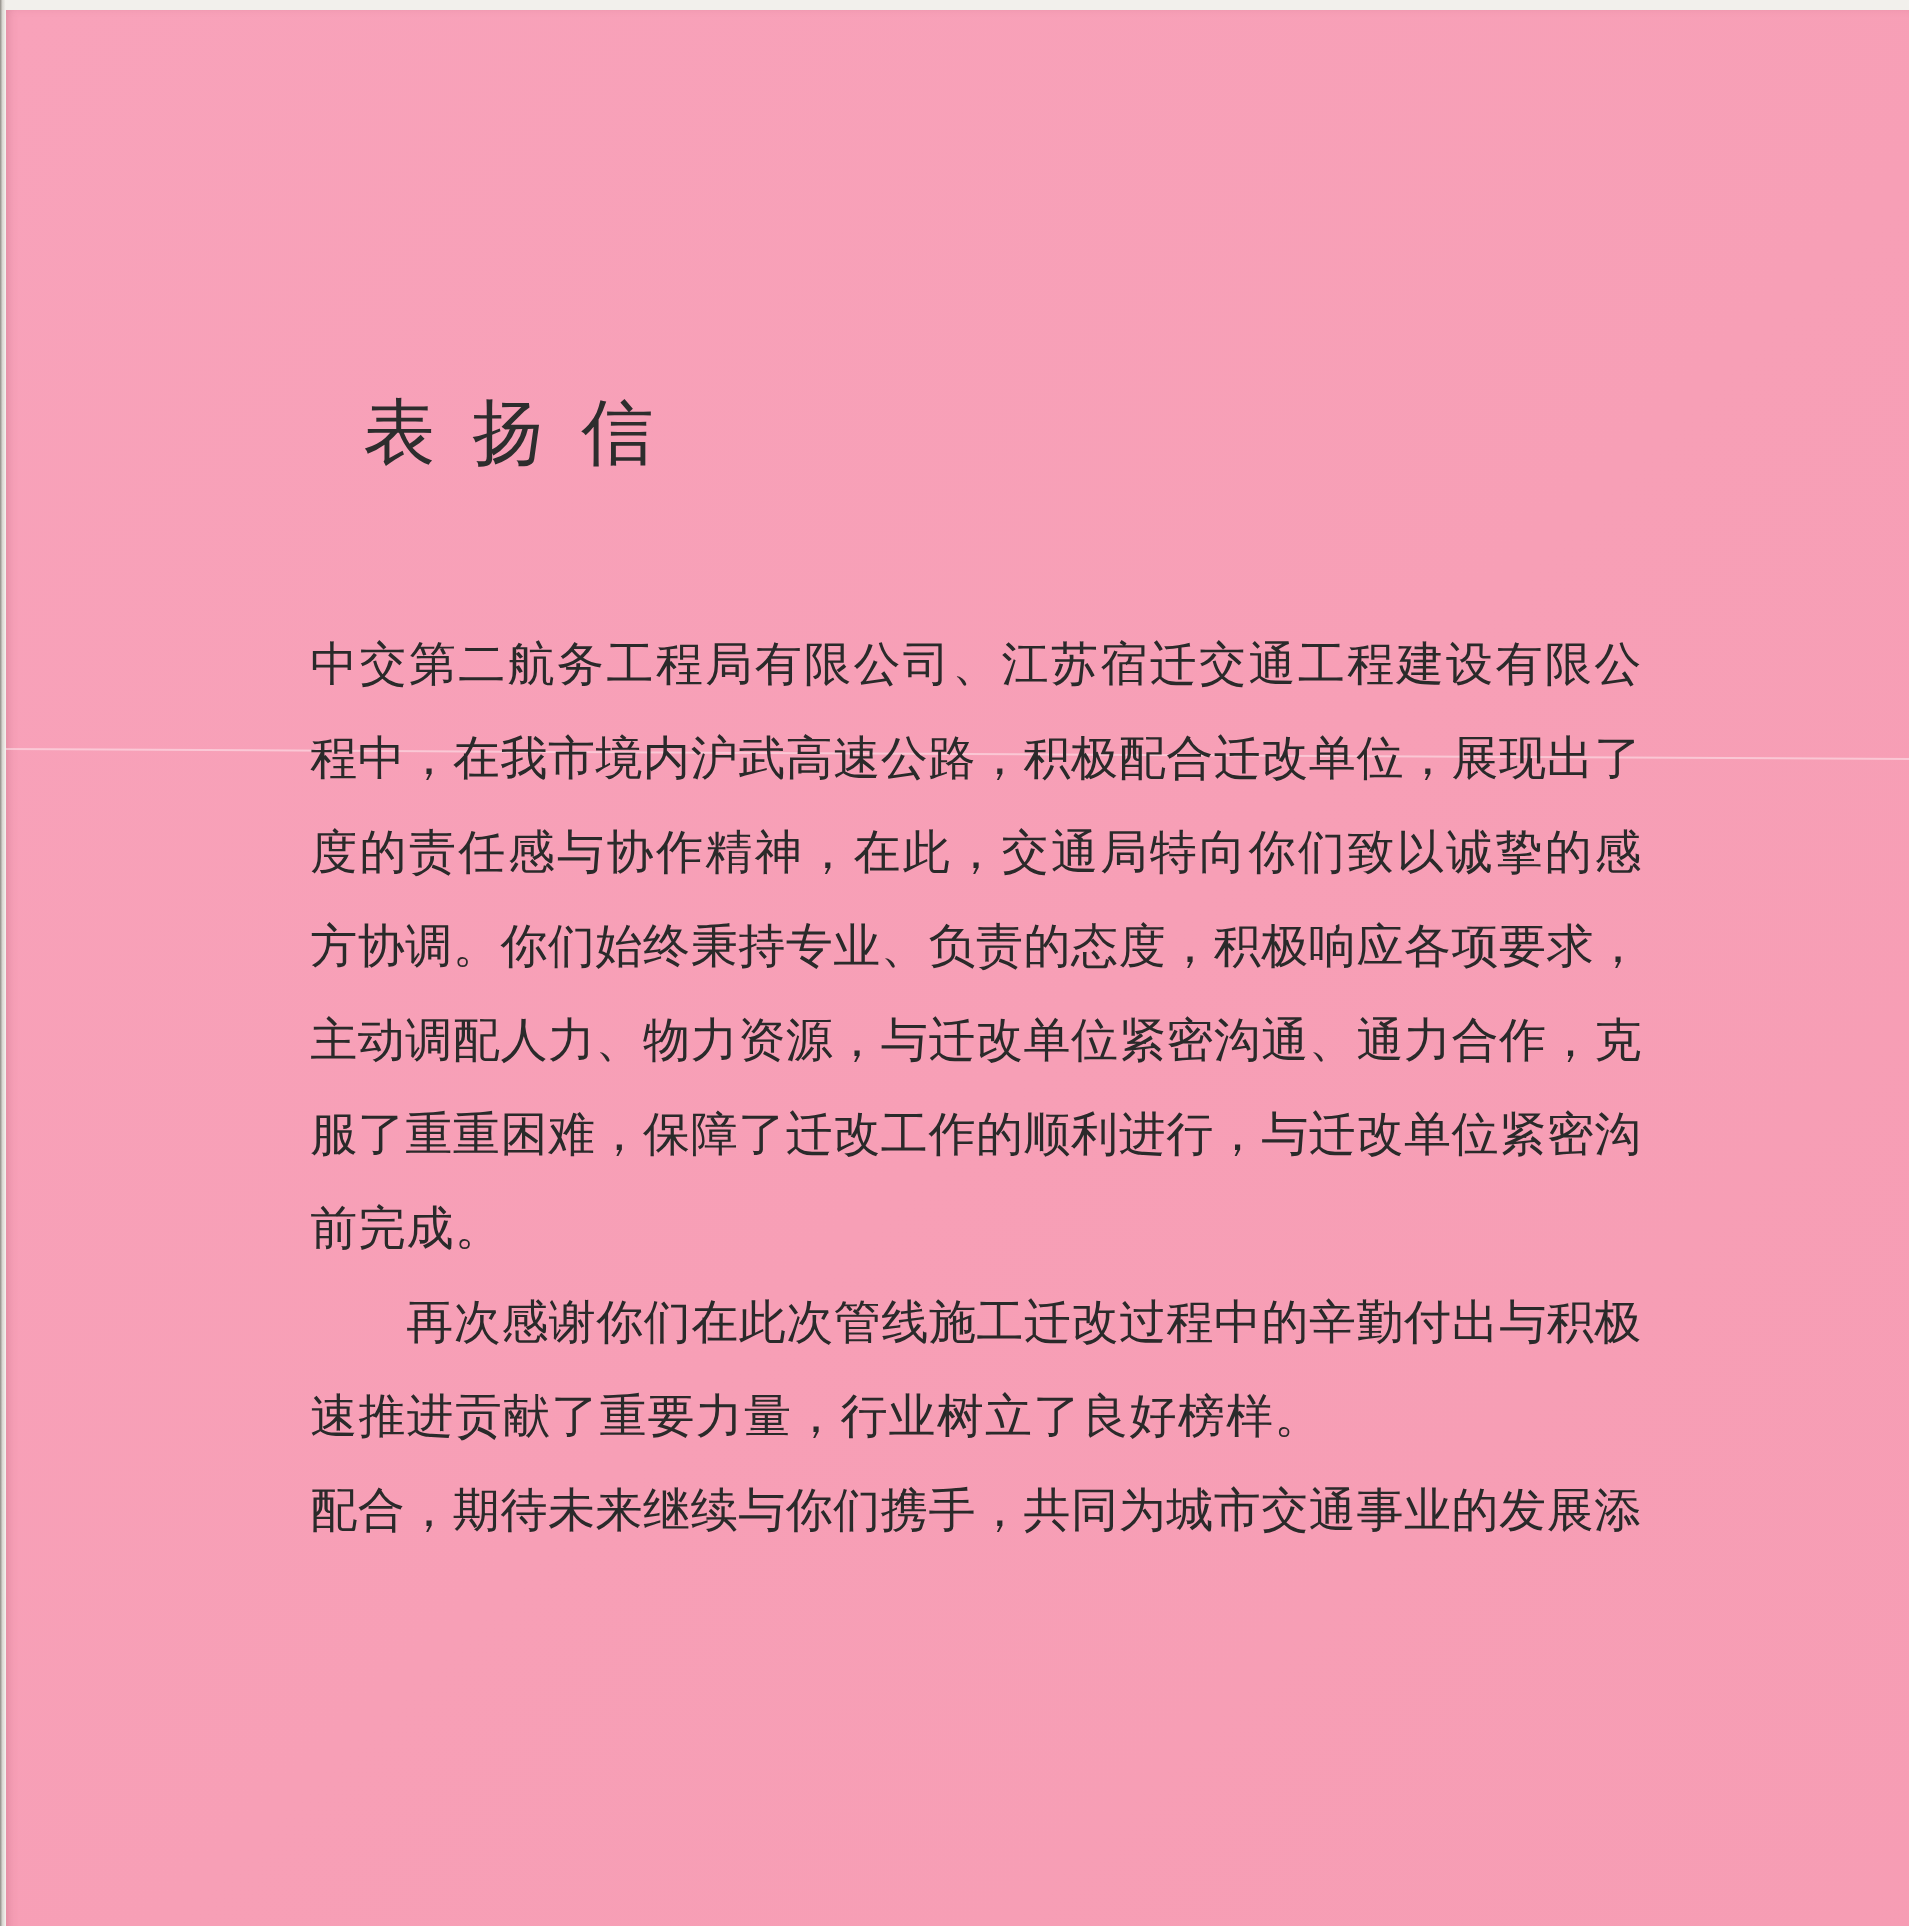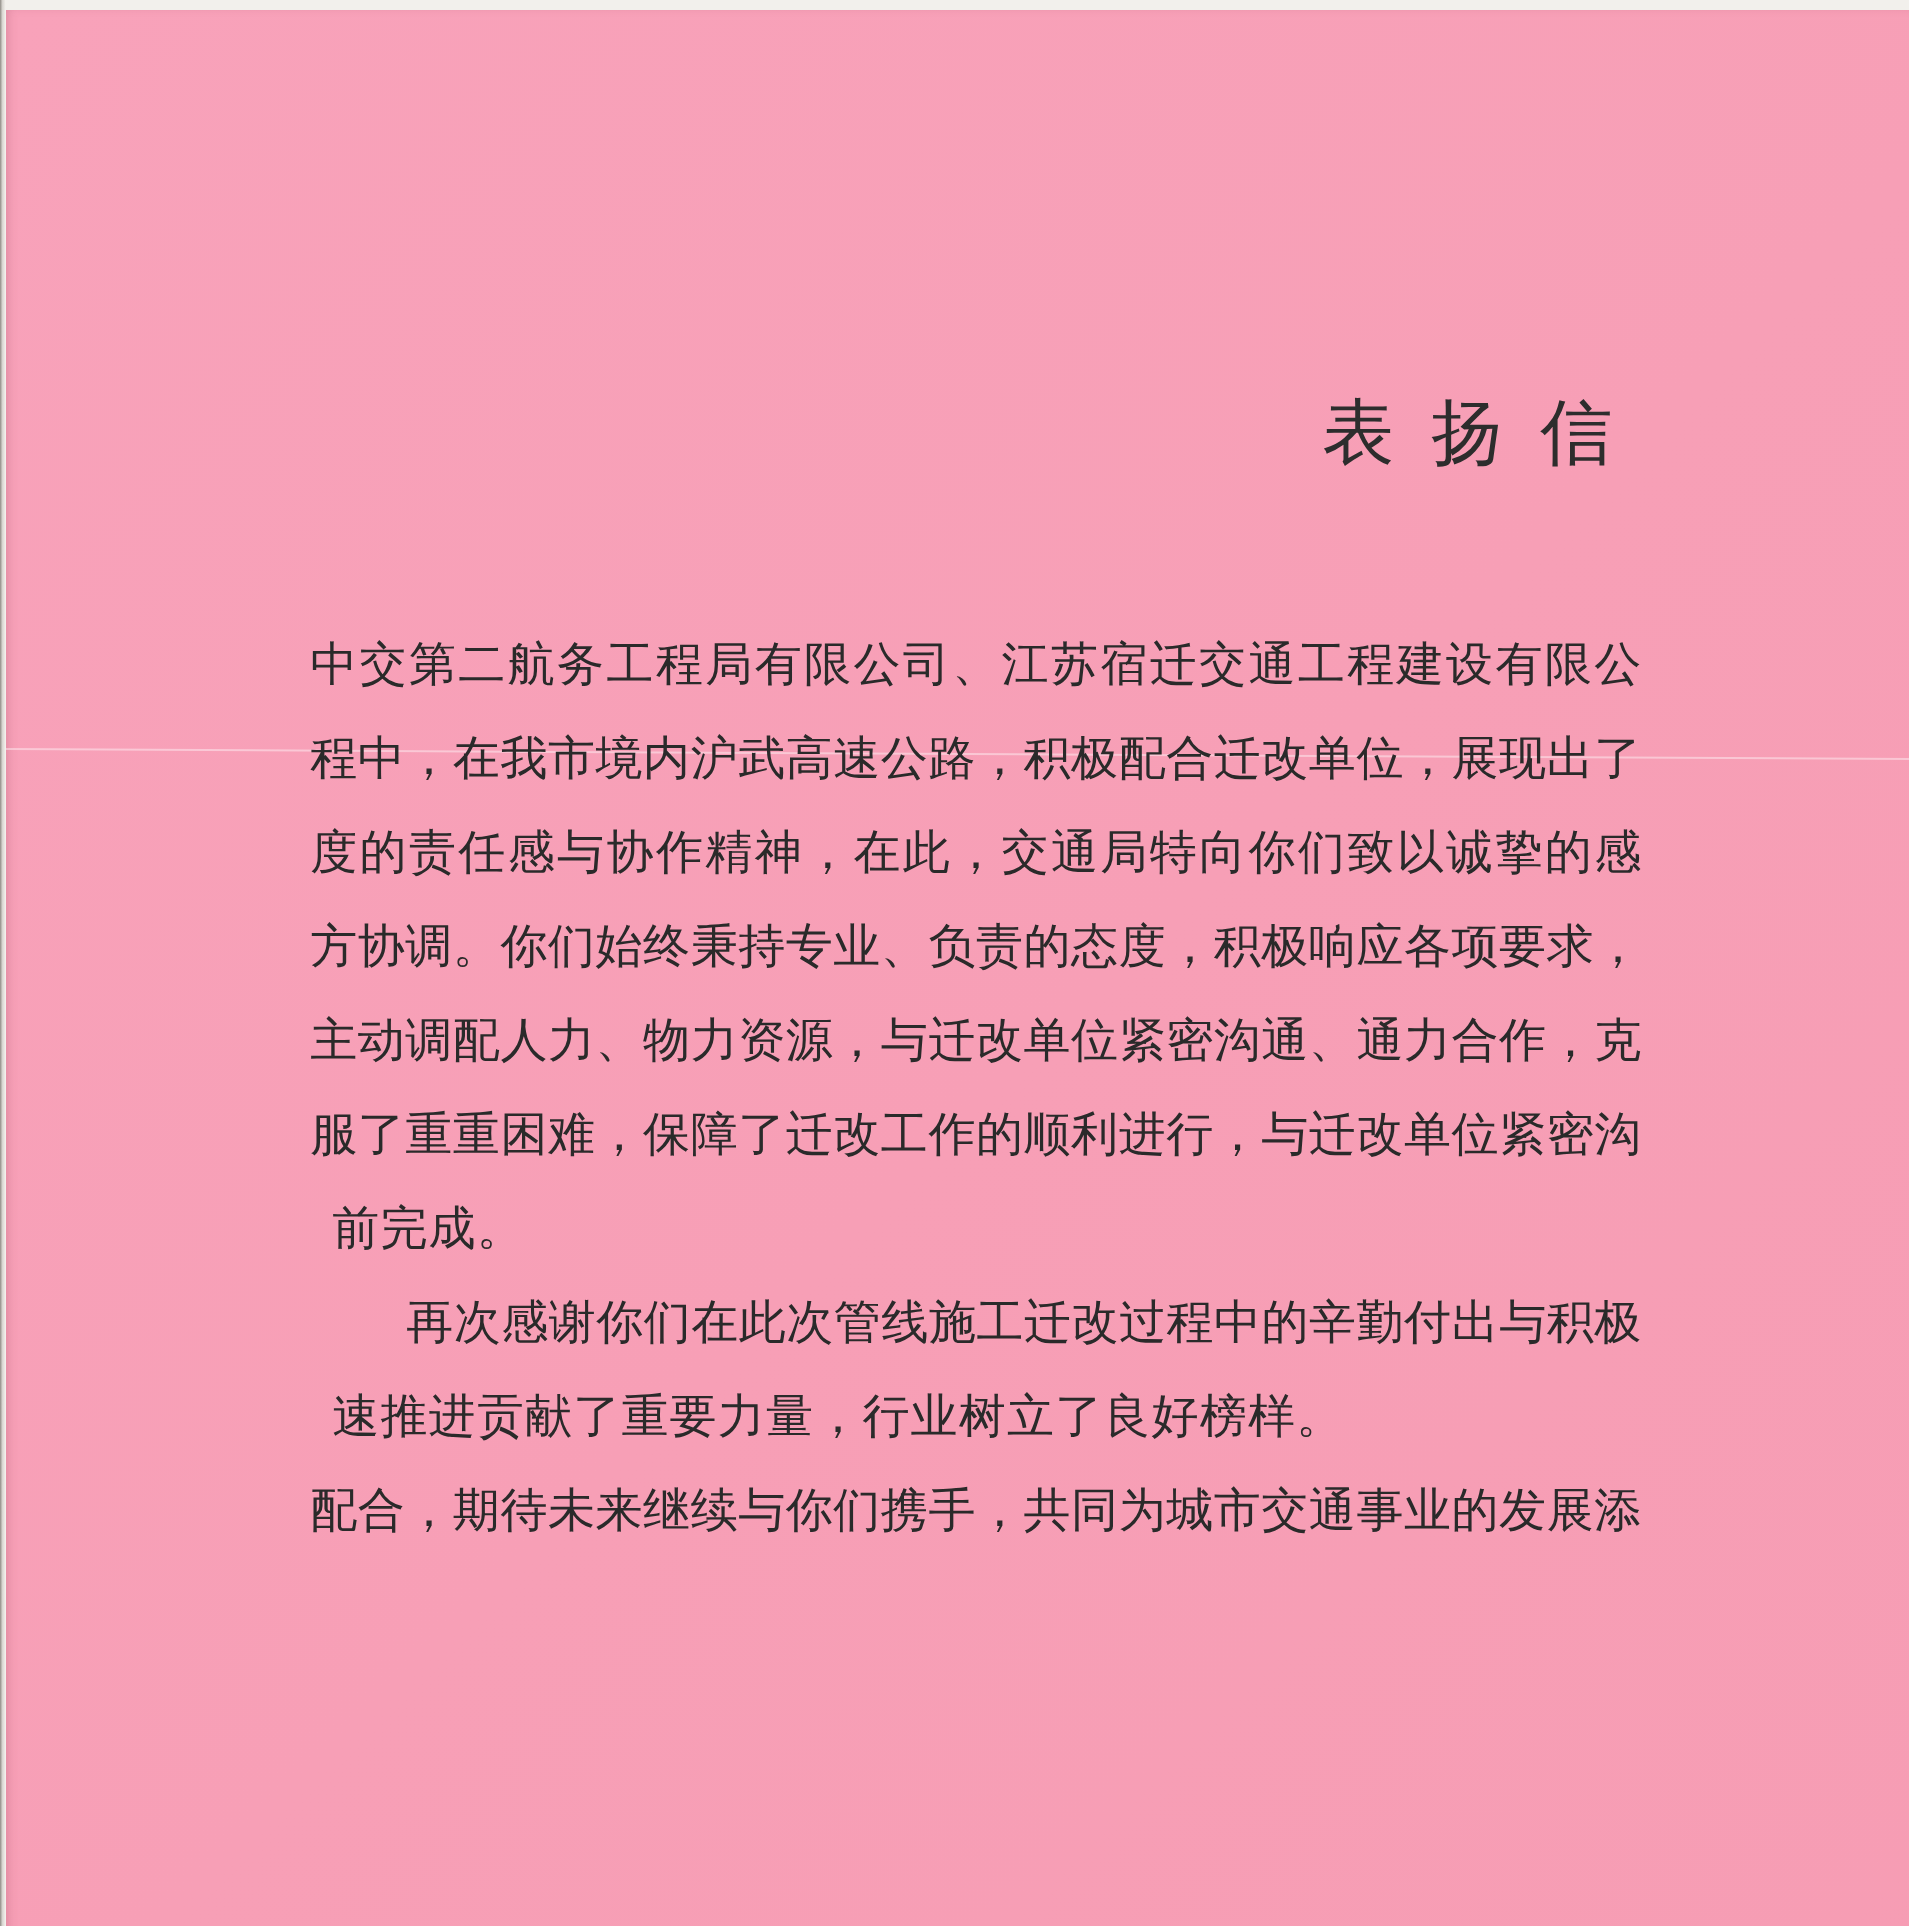--- a/index.html
+++ b/index.html
@@ -17,35 +17,35 @@
     position:absolute;left:6.2px;top:10px;right:0;bottom:0;
     background:linear-gradient(135deg,#f8a2ba 0%,#f79fb6 45%,#f69cb3 100%);
     box-shadow:inset 5.4px 0 11.6px -5.4px rgba(120,40,60,.28);
   }
   .crease{
     position:absolute;left:0;right:0;top:743px;height:1.5px;
     background:rgba(255,255,255,.42);
     transform:rotate(0.3deg);
   }
   .title{
-    position:absolute;left:312px;top:385px;width:1331px;height:77px;
+    position:absolute;left:320px;top:385px;width:1331px;height:77px;
     line-height:77px;font-size:72px;color:#2d2d2d;
-    text-align:right;letter-spacing:37px;text-indent:37px;
+    text-align:left;letter-spacing:37px;text-indent:37px;
     white-space:nowrap;
   }
   .bodyblock{
     position:absolute;left:304px;top:607px;width:1331px;color:#2a2a2a;
   }
   .line{
     height:94px;line-height:94px;font-size:47px;
     overflow:hidden;
   }
   .line.j{text-align:justify;text-justify:inter-character;}
   .line.j::after{content:"";display:inline-block;width:100%;height:0;}
-  .line.plain{white-space:nowrap;letter-spacing:1.2px;margin-left:22px;}
+  .line.plain{white-space:nowrap;letter-spacing:1.2px;}
   .line.indent{text-indent:96px;}
 </style>
 </head>
 <body>
 
 <div class="page">
   <div class="scan-edge-left"></div>
 
   <div class="paper">
     <div class="crease"></div>

